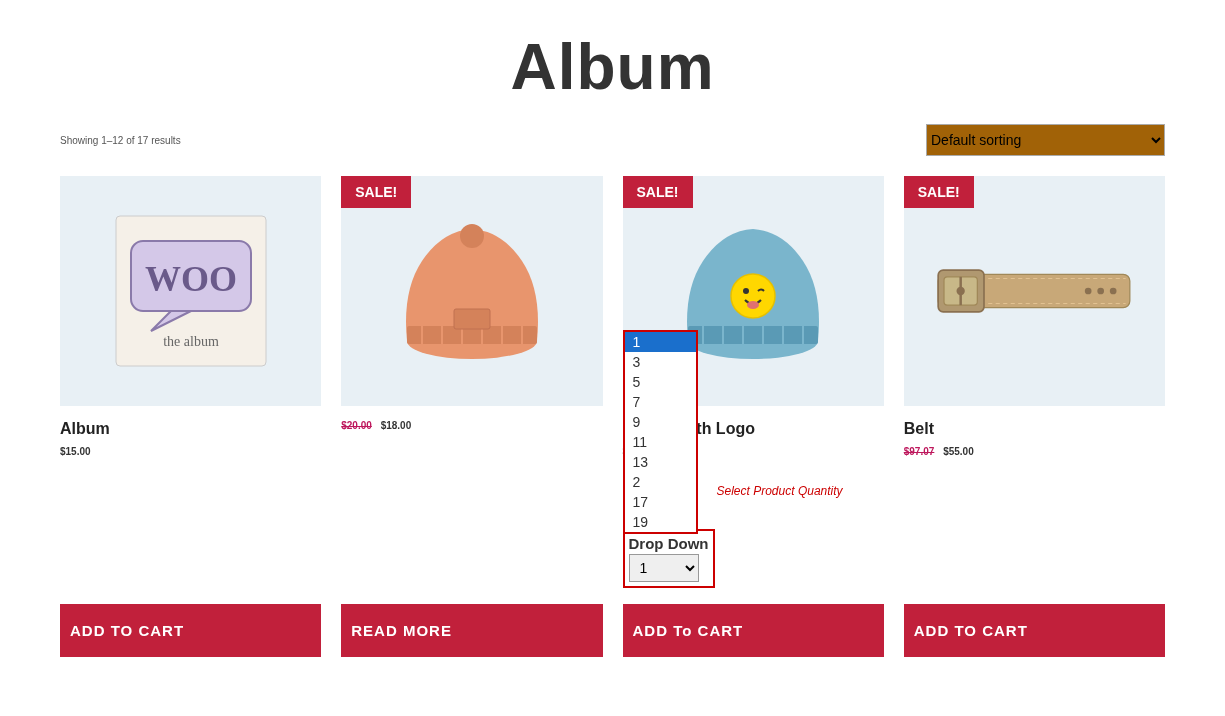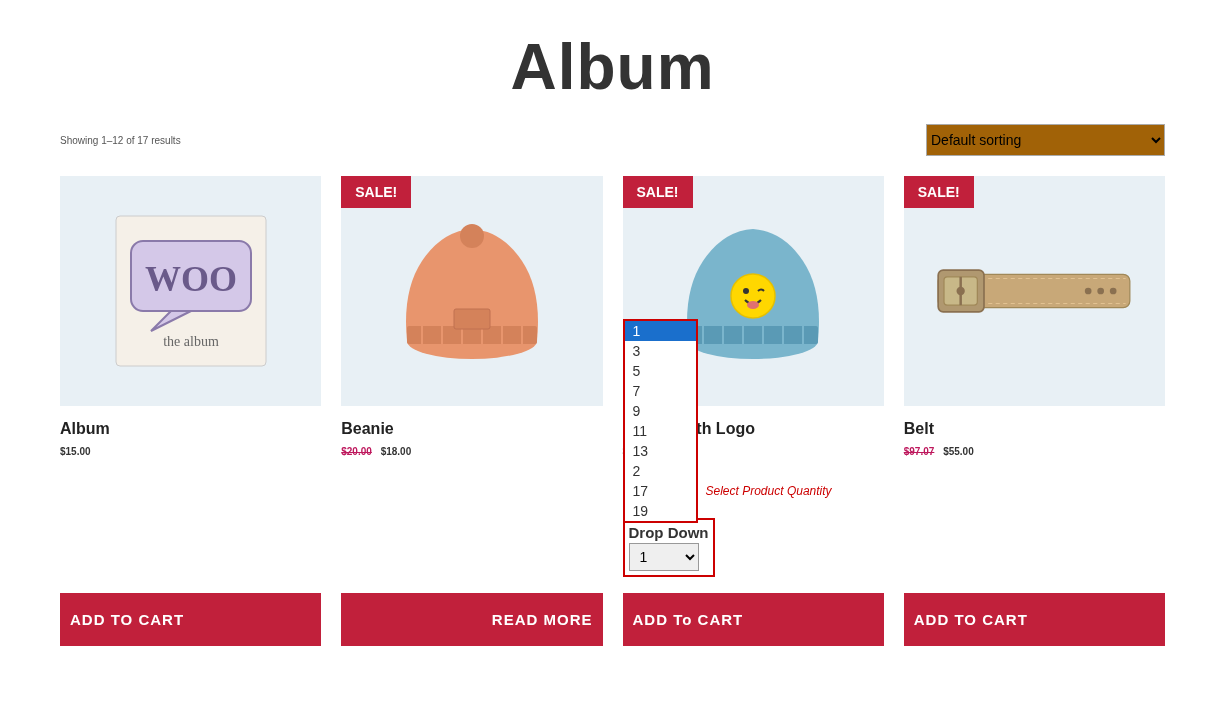--- a/index.html
+++ b/index.html
@@ -124,21 +124,21 @@
       display: block;
       width: 100%;
       background: #c1203b;
       color: #fff;
       font-weight: bold;
       font-size: 15px;
       letter-spacing: 1px;
       padding: 18px 10px;
       border: none;
       cursor: pointer;
-      text-align: right;
+      text-align: left;
       margin-top: 10px;
     }
 
     
     .quantity-overlay-wrapper {
       position: relative;
       margin-top: 10px;
     }
     .quantity-listbox {
       position: absolute;
@@ -155,21 +155,21 @@
       cursor: pointer;
       color: #333;
     }
     .quantity-listbox .qty-option.selected {
       background: #1a6fcc;
       color: #fff;
     }
     .quantity-controls {
       display: flex;
       align-items: center;
-      gap: 13px;
+      gap: 24px;
       margin-bottom: 6px;
       flex-wrap: wrap;
     }
     .qty-label {
       font-size: 12px;
       color: #c00;
       font-style: italic;
     }
     .drop-down-box {
       border: 2px solid #c00;
@@ -236,21 +236,20 @@
         <line x1="100" y1="125" x2="100" y2="143" stroke="#e8956d" stroke-width="2"></line>
         <line x1="120" y1="125" x2="120" y2="143" stroke="#e8956d" stroke-width="2"></line>
         <line x1="140" y1="125" x2="140" y2="143" stroke="#e8956d" stroke-width="2"></line>
 
         <rect x="72" y="108" width="36" height="20" rx="2" fill="#d4825a" stroke="#c07050" stroke-width="1"></rect>
 
         <circle cx="90" cy="35" r="12" fill="#d4825a"></circle>
       </svg>
     </div>
     <div class="product-info">
-      <div class="product-name">Beanie</div>
       <div class="product-price">
         <span class="price-old">$20.00</span>
         <span class="price-new">$18.00</span>
       </div>
     </div>
     <button class="read-more-btn">READ MORE</button>
   </div>
 
   <div class="product-card">
     <div class="product-image-wrap">

